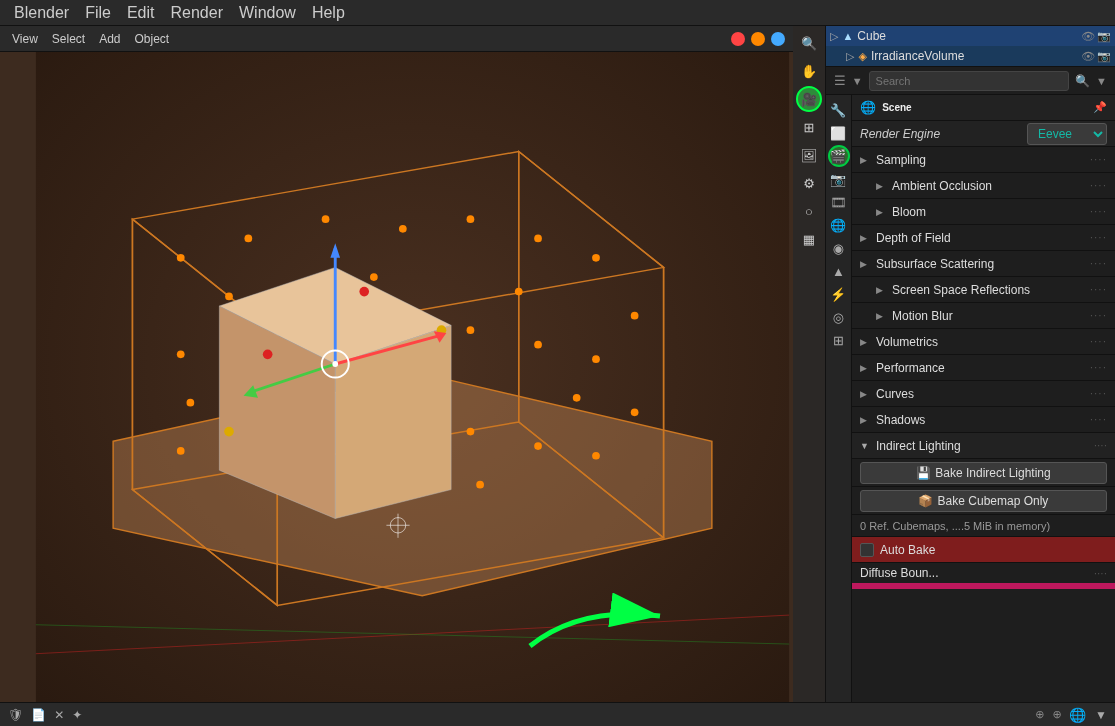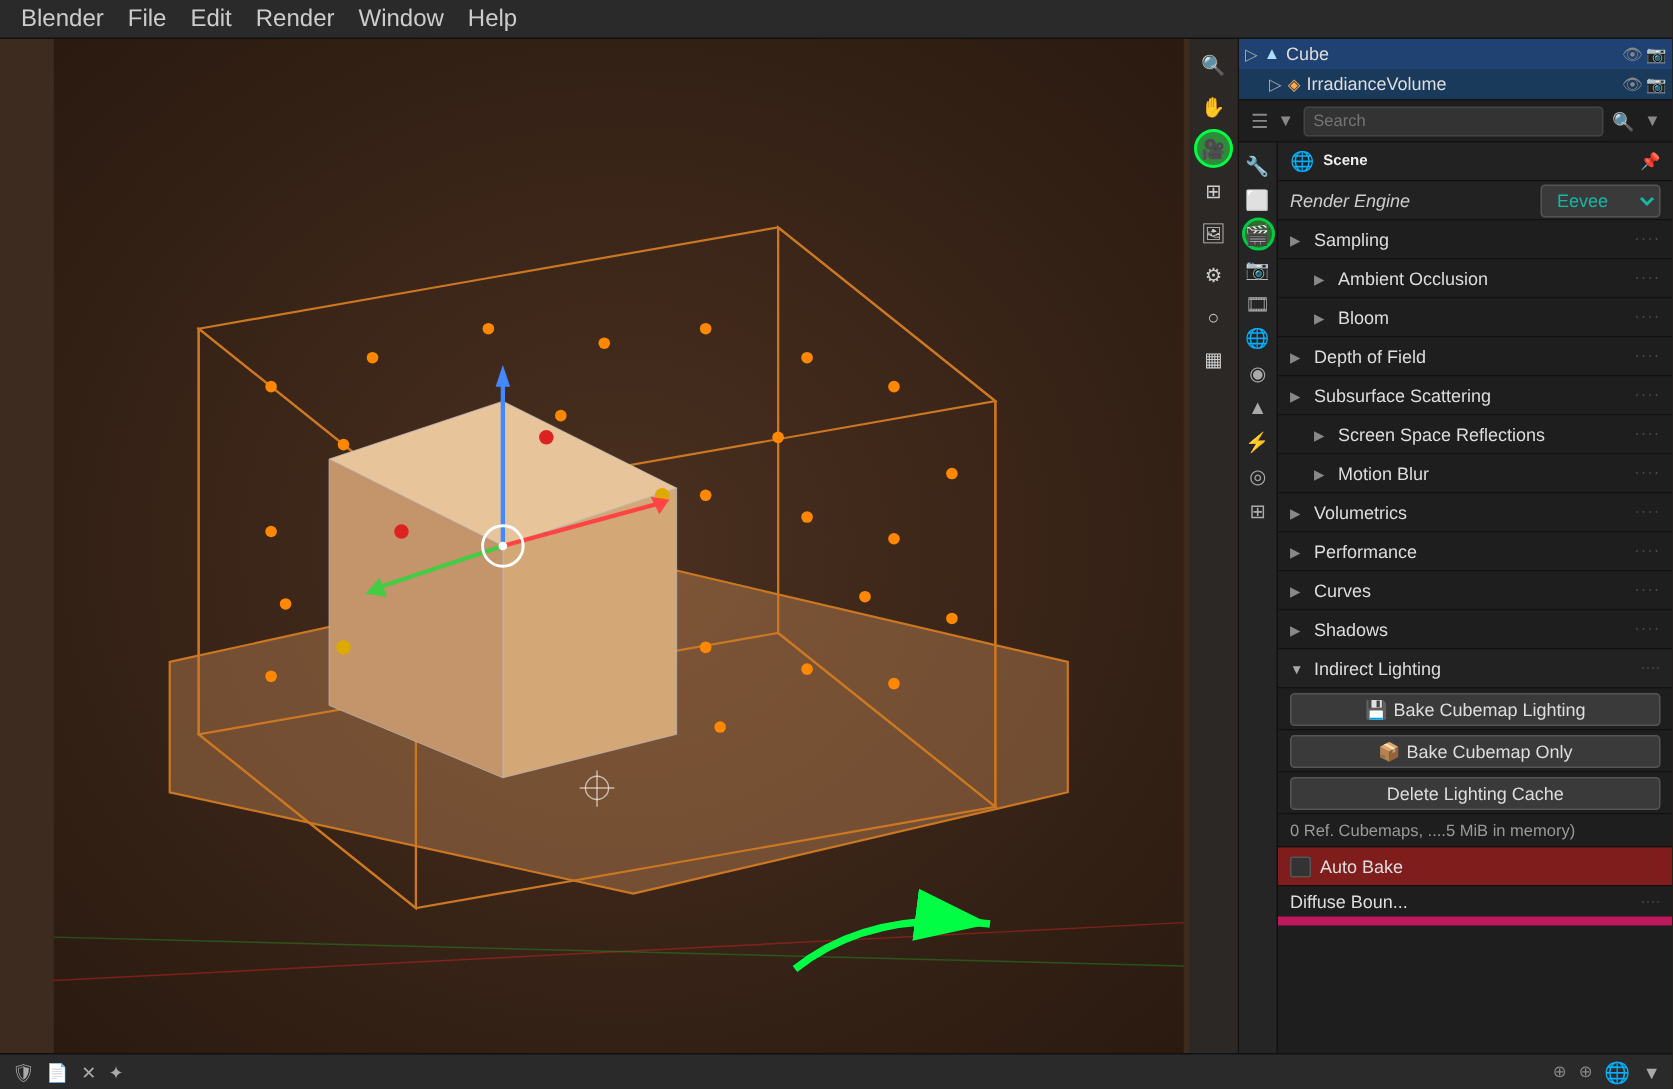--- a/index.html
+++ b/index.html
@@ -429,20 +429,31 @@
   <span class="menu-item">Edit</span>
   <span class="menu-item">Render</span>
   <span class="menu-item">Window</span>
   <span class="menu-item">Help</span>
 </div>
 
 <div class="main-area">
 
   <div class="viewport">
 
+    <div class="viewport-header" style="position:absolute; top:0; left:0; right:32px; z-index:10;">
+      <span class="vp-header-item">View</span>
+      <span class="vp-header-item">Select</span>
+      <span class="vp-header-item">Add</span>
+      <span class="vp-header-item">Object</span>
+      <div style="flex:1"></div>
+
+      <span class="color-dot" style="background:#ff4444;"></span>
+      <span class="color-dot" style="background:#ff8800;"></span>
+      <span class="color-dot" style="background:#44aaff;"></span>
+    </div>
 
     <svg class="scene-svg" viewBox="0 0 780 700">
 
       <defs>
         <radialGradient id="bgGrad" cx="50%" cy="50%" r="70%">
           <stop offset="0%" stop-color="#4a3020"></stop>
           <stop offset="100%" stop-color="#2a1a10"></stop>
         </radialGradient>
       </defs>
       <rect width="780" height="700" fill="url(#bgGrad)"></rect>
@@ -677,36 +688,31 @@
         <div class="indirect-lighting-section">
           <div class="indirect-lighting-header">
             <span class="chevron-down">▼</span>
             <span style="font-size:12px; color:#ddd; flex:1;">Indirect Lighting</span>
             <span style="color:#555; font-size:10px;">····</span>
           </div>
 
           <div class="bake-row">
             <button class="bake-button">
               <span class="bake-icon">💾</span>
-              <span>Bake Cubemap Lighting</span>
+              <span>Bake Indirect Lighting</span>
             </button>
           </div>
 
           <div class="bake-row">
             <button class="bake-button">
               <span class="bake-icon">📦</span>
               <span>Bake Cubemap Only</span>
             </button>
           </div>
 
-          <div class="bake-row">
-            <button class="bake-button">
-              <span>Delete Lighting Cache</span>
-            </button>
-          </div>
 
           <div class="info-row">
             <span class="info-text">0 Ref. Cubemaps, ....5 MiB in memory)</span>
           </div>
 
           <div class="auto-bake-row">
             <label class="checkbox-label">
               <div class="checkbox"></div>
               <span>Auto Bake</span>
             </label>

